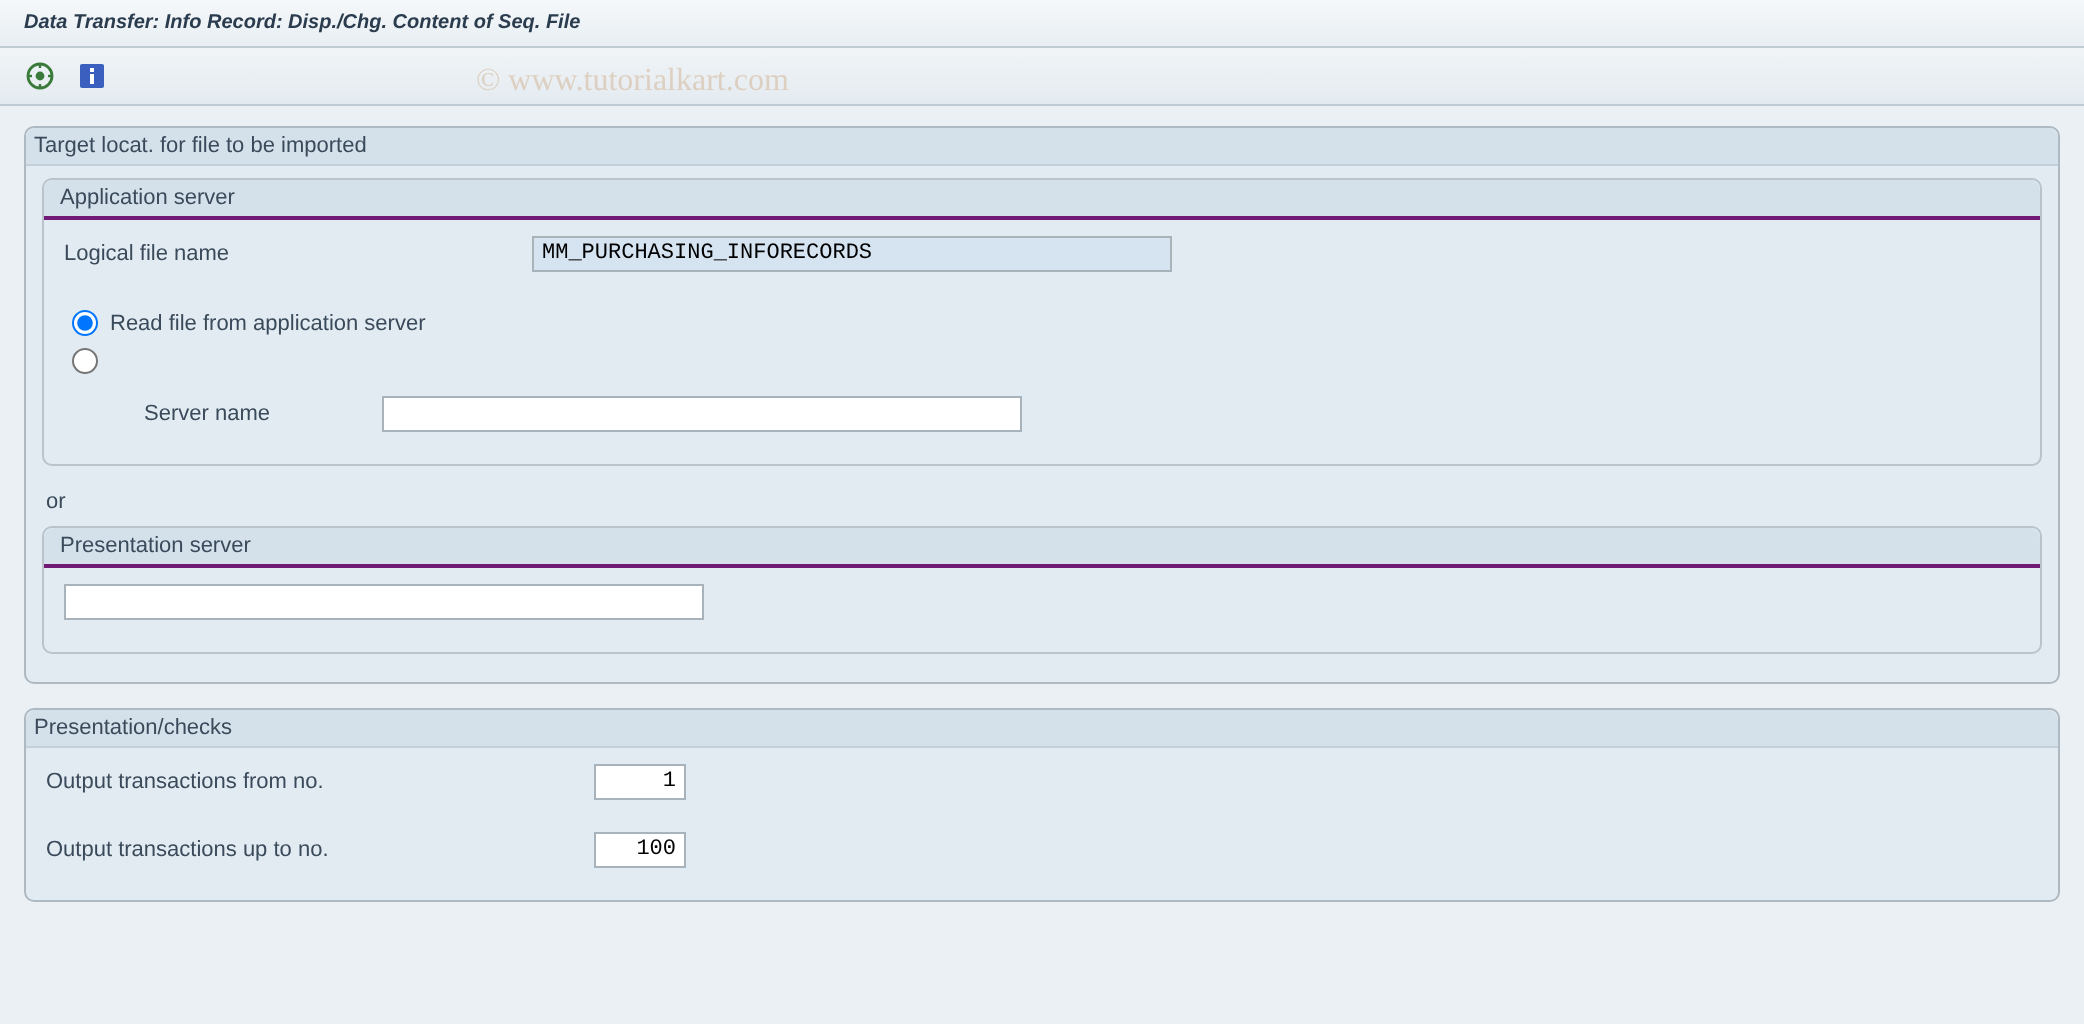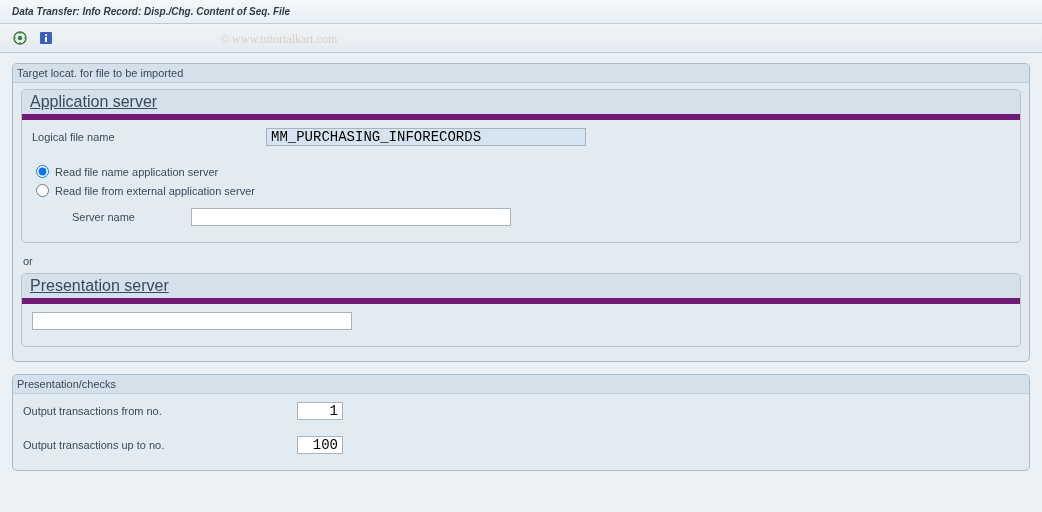--- a/index.html
+++ b/index.html
@@ -40,23 +40,23 @@
       width: 20px;
       height: 20px;
       display: flex;
       align-items: center;
       justify-content: center;
       cursor: pointer;
       border-radius: 2px;
     }
     .watermark {
       position: absolute;
-      left: 220px;
+      left: 238px;
       top: 8px;
-      font-size: 12px;
+      font-size: 16px;
       color: rgba(200, 150, 100, 0.35);
       font-family: Georgia, serif;
       pointer-events: none;
       z-index: 10;
     }
     .content {
       padding: 10px 12px;
     }
     .group-box {
       border: 1px solid #aeb9c2;
@@ -73,47 +73,46 @@
       border-bottom: 1px solid #c3cfd9;
       border-radius: 5px 5px 0 0;
     }
     .inner-group {
       border: 1px solid #b8c3cc;
       border-radius: 5px;
       margin: 6px 8px;
       background: #e2ebf2;
     }
     .inner-group-title {
-      font-size: 16px;
+      font-size: 11px;
       color: #3a4a5a;
       padding: 3px 8px;
       background: #d4e1eb;
-      border-bottom: 6px solid #701a75;
+      border-bottom: 2px solid #701a75;
       border-radius: 5px 5px 0 0;
-      text-decoration: underline;
     }
     .field-row {
       display: flex;
       align-items: center;
       padding: 8px 10px;
       gap: 24px;
     }
     .field-label {
       width: 210px;
       color: #3a4a5a;
     }
     .field-label-indent {
       width: 95px;
       margin-left: 40px;
       color: #3a4a5a;
     }
     input[type="text"] {
       border: 1px solid #a8b3bc;
       padding: 2px 4px;
-      font-size: 14px;
+      font-size: 11px;
       font-family: "Courier New", monospace;
       background: #fff;
       height: 18px;
     }
     .input-wide {
       width: 320px;
     }
     .input-num {
       width: 46px;
       text-align: right;
@@ -178,25 +177,24 @@
 
       <div class="field-row">
         <span class="field-label">Logical file name</span>
         <input type="text" class="input-wide selected-input" value="MM_PURCHASING_INFORECORDS" style="">
       </div>
 
       <div class="spacer-row"></div>
 
       <div class="radio-row">
         <input type="radio" name="src" checked="" style="">
-        <span>Read file name application server</span>
+        <span>Read file from application server</span>
       </div>
       <div class="radio-row">
         <input type="radio" name="src" style="">
-        <span>Read file from external application server</span>
       </div>
 
       <div class="field-row">
         <span class="field-label-indent">Server name</span>
         <input type="text" class="input-wide" value="" style="">
       </div>
       <div class="spacer-row"></div>
     </div>
 
     <div class="or-text">or</div>

